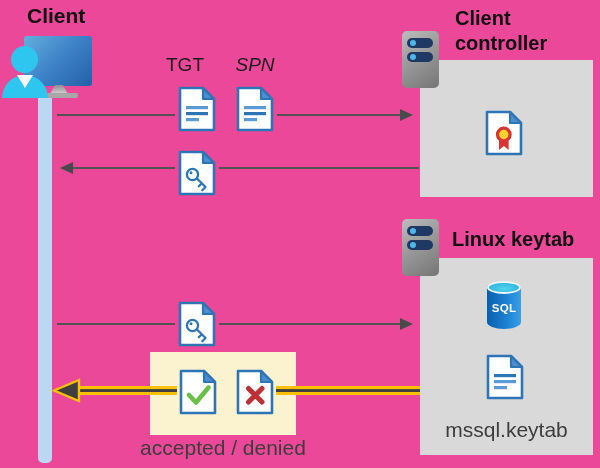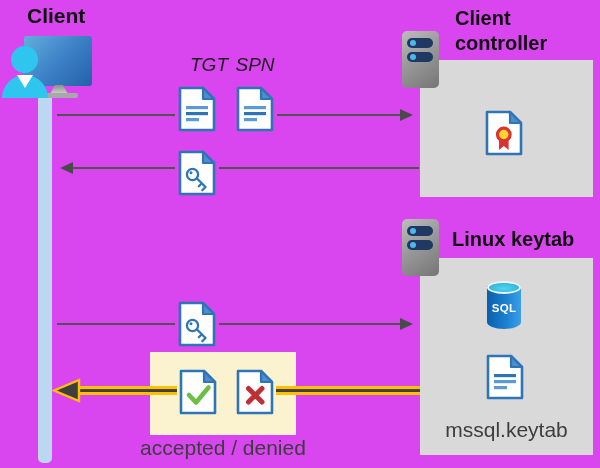--- a/index.html
+++ b/index.html
@@ -1,18 +1,18 @@
 <!DOCTYPE html>
 <html><head>
 <meta charset="utf-8">
 <style>
   * { margin:0; padding:0; box-sizing:border-box; }
   html,body { background:#fff; }
   .stage{
-    position:relative; width:600px; height:468px; background:#d946ef;
+    position:relative; width:600px; height:468px; background:#ec4899;
     font-family:"Liberation Sans", sans-serif; overflow:hidden;
   }
   
   .panel{ position:absolute; background:#d9d9d9; }
   .dc-panel{ left:420px; top:60px;  width:173px; height:137px; }
   .lx-panel{ left:420px; top:258px; width:173px; height:197px; }
 
   
   .title{ position:absolute; font-weight:bold; color:#111; }
   .client-title{ left:27px; top:4px;  font-size:21px; }
@@ -54,21 +54,21 @@
   .head-r{ position:absolute; width:0; height:0; z-index:1;
            border-top:6px solid transparent; border-bottom:6px solid transparent;
            border-left:13px solid #4a4a4c; }
   .head-l{ position:absolute; width:0; height:0; z-index:1;
            border-top:6px solid transparent; border-bottom:6px solid transparent;
            border-right:13px solid #4a4a4c; }
 
   
   .ticket-label{ position:absolute; width:42px; text-align:center;
                  font-size:19px; color:#1c1c1c; top:54px; }
-  .tgt-label{ left:188px;font-style:italic; } .spn-label{ left:234px;font-style:italic; }
+  .tgt-label{ left:164px; } .spn-label{ left:234px;font-style:italic; }
 
   
   .doc{ position:absolute; width:42px; height:48px; z-index:3; }
   .tgt-doc{ left:176px; top:85px; }  .spn-doc{ left:234px; top:85px; }
   .key-doc-1{ left:176px; top:149px; } .key-doc-2{ left:176px; top:300px; }
   .cert-doc{ left:483px; top:109px; }
   .check-doc{ left:177px; top:368px; } .x-doc{ left:234px; top:368px; }
   .keytab-doc{ left:484px; top:353px; }
 
   

